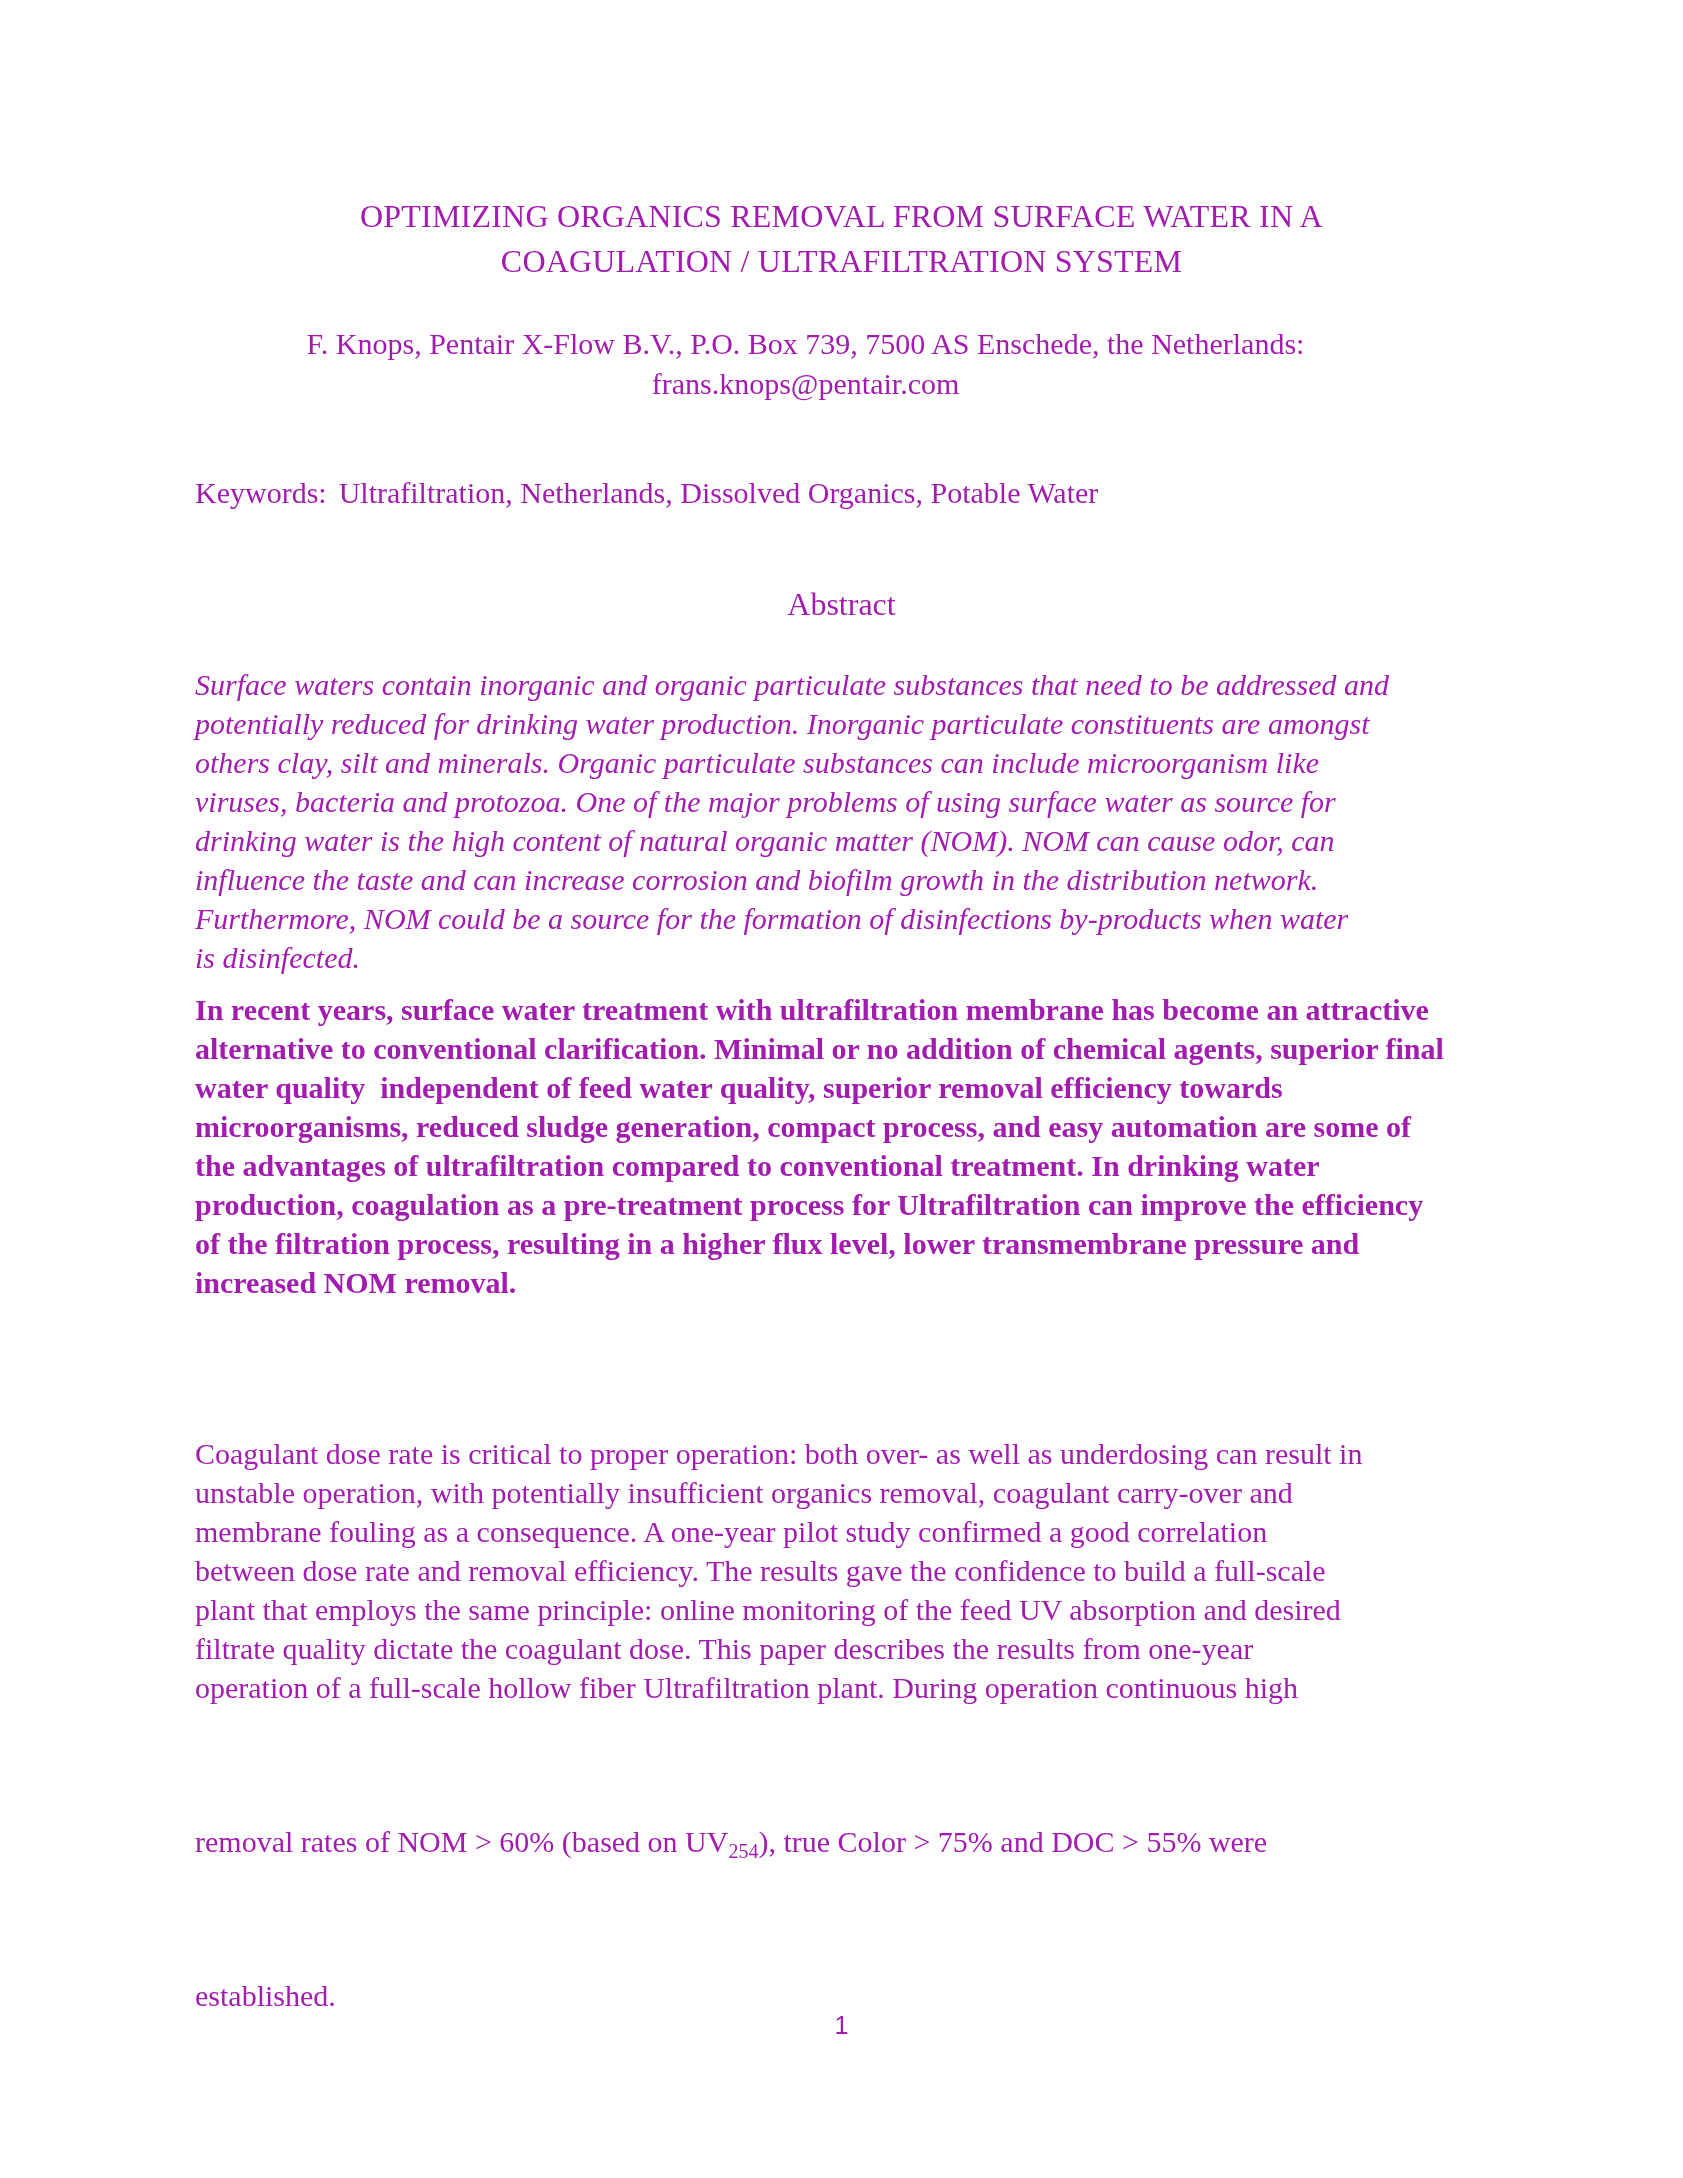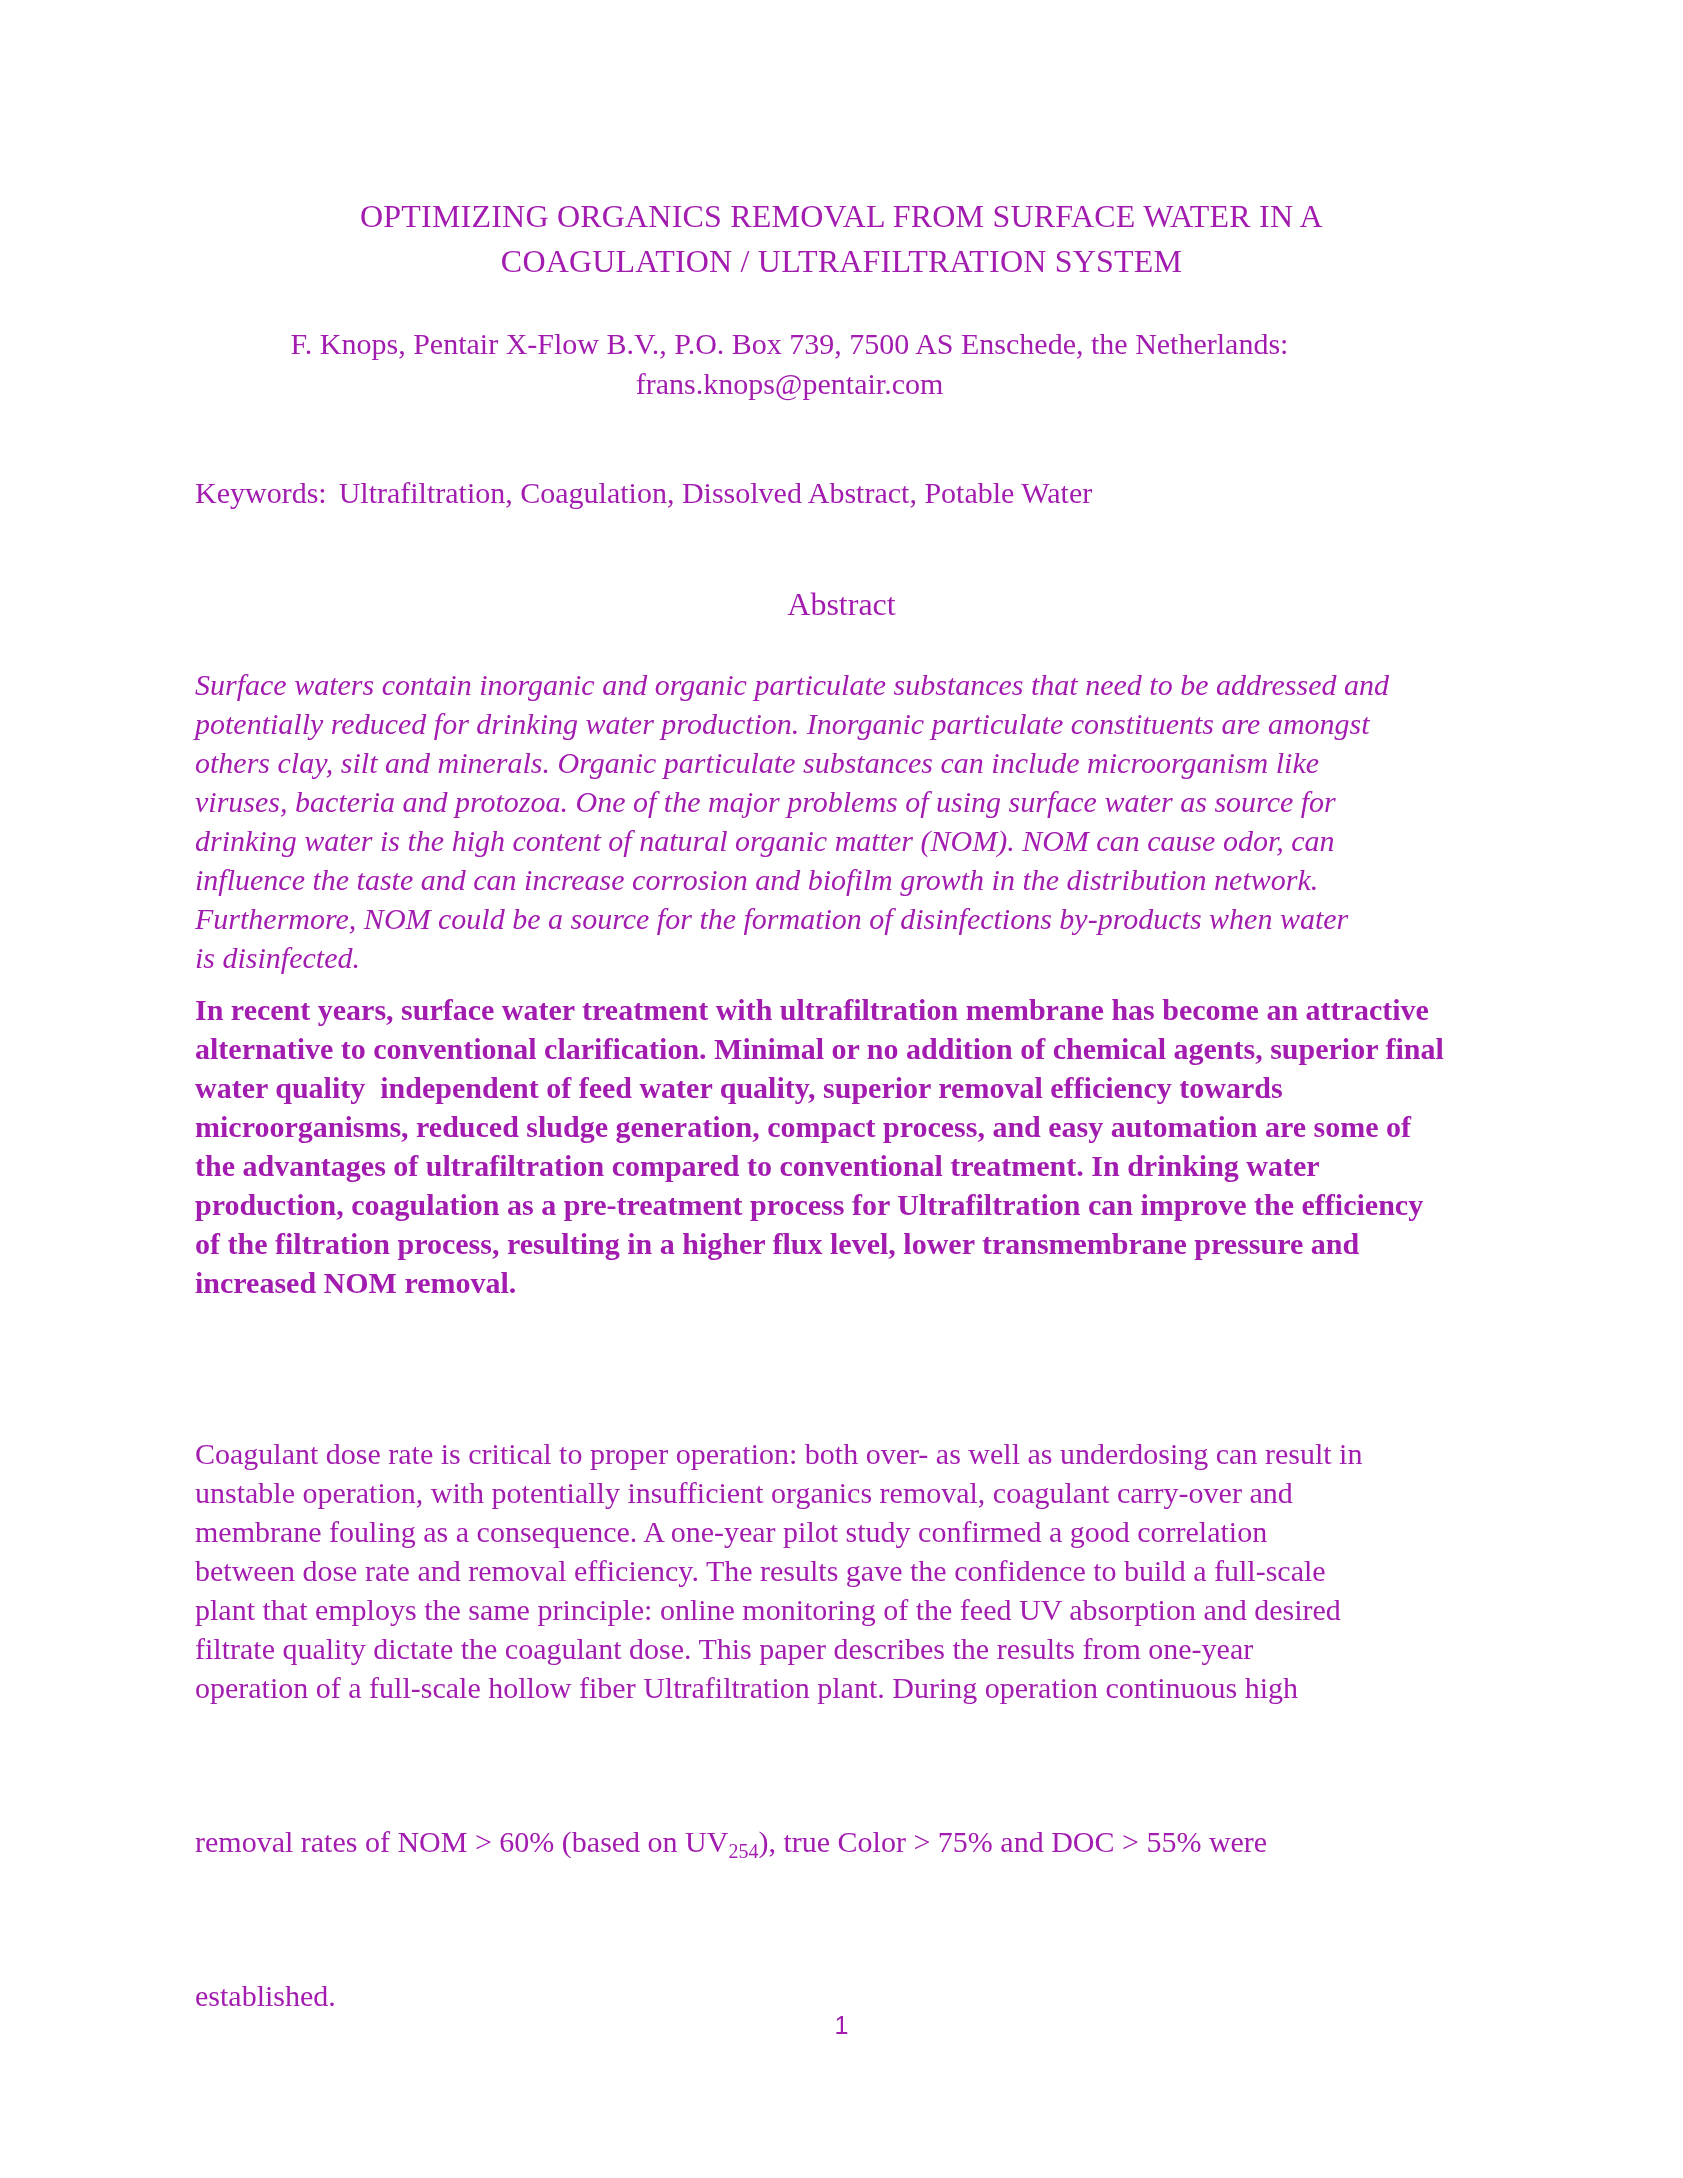--- a/index.html
+++ b/index.html
@@ -24,21 +24,21 @@
     width: 1683px;
     text-align: center;
     font-size: 32px;
     line-height: 45px;
     white-space: pre-line;
     letter-spacing: 0.2px;
   }
   .author-block {
     position: absolute;
     top: 324px;
-    left: 0;
+    left: 16px;
     width: 1579px;
     text-align: center;
     font-size: 30px;
     line-height: 40px;
   }
   .keywords-line {
     position: absolute;
     top: 473px;
     left: 195px;
     font-size: 30px;
@@ -95,21 +95,21 @@
 
   <div class="doc-title">OPTIMIZING ORGANICS REMOVAL FROM SURFACE WATER IN A
 COAGULATION / ULTRAFILTRATION SYSTEM</div>
 
   <div class="author-block">
     <div>F. Knops, Pentair X-Flow B.V., P.O. Box 739, 7500 AS Enschede, the Netherlands:</div>
     <div>frans.knops@pentair.com</div>
   </div>
 
   <div class="keywords-line">
-    <span class="kw-label">Keywords:</span><span>Ultrafiltration, Coagulation, Dissolved Abstract, Potable Water</span>
+    <span class="kw-label">Keywords:</span><span>Ultrafiltration, Netherlands, Dissolved Organics, Potable Water</span>
   </div>
 
   <div class="abstract-heading">Abstract</div>
 
   <div class="para para-p1">Surface waters contain inorganic and organic particulate substances that need to be addressed and
 potentially reduced for drinking water production. Inorganic particulate constituents are amongst
 others clay, silt and minerals. Organic particulate substances can include microorganism like
 viruses, bacteria and protozoa. One of the major problems of using surface water as source for
 drinking water is the high content of natural organic matter (NOM). NOM can cause odor, can
 influence the taste and can increase corrosion and biofilm growth in the distribution network.

